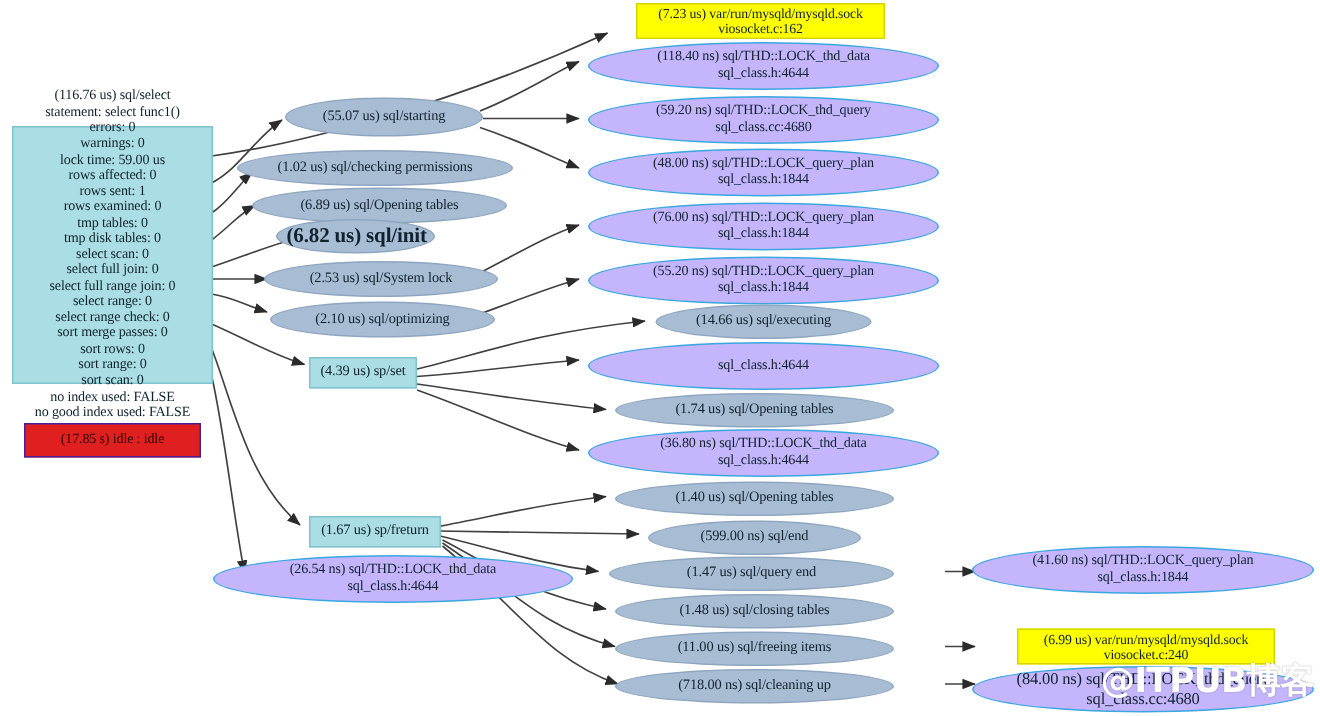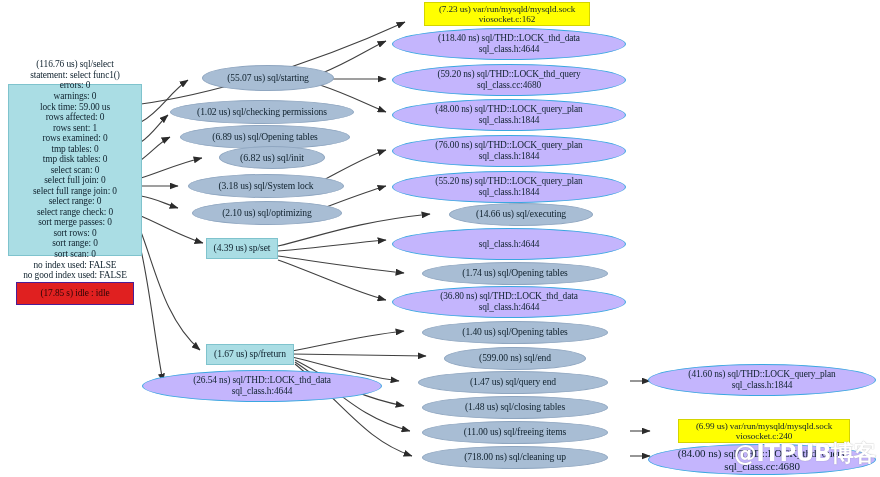--- a/index.html
+++ b/index.html
@@ -47,21 +47,20 @@
   
   .ellipse-blue {
     border-radius: 50%;
     background: #c4b5fd;
     border: 1px solid #3ba7e0;
   }
   .ellipse-gray {
     border-radius: 50%;
     background: #a8bdd4;
     border: 1px solid #8fa6c0;
-    margin-left: 12px;
   }
   .box-cyan {
     background: #aadde4;
     border: 1px solid #7fc3cd;
   }
   .box-yellow {
     background: #ffff00;
     border: 1px solid #d4d400;
   }
   .box-red {
@@ -176,29 +175,29 @@
         <span class="l">(1.02 us) sql/checking permissions</span>
       </div>
   </div>
 
   <div class="node ellipse-gray" style="left:168px; top:125px; width:170px; height:24px; font-size:9.6px;">
     <div class="lines">
         <span class="l">(6.89 us) sql/Opening tables</span>
       </div>
   </div>
 
-  <div class="node ellipse-gray" style="left:207px; top:146px; width:106px; height:23px; font-size:10px;">
+  <div class="node ellipse-gray" style="left:184px; top:146px; width:106px; height:23px; font-size:14px;font-weight:bold;">
     <div class="lines">
         <span class="l">(6.82 us) sql/init</span>
       </div>
   </div>
 
   <div class="node ellipse-gray" style="left:176px; top:174px; width:156px; height:24px; font-size:9.6px;">
     <div class="lines">
-        <span class="l">(3.18 us) sql/System lock</span>
+        <span class="l">(2.53 us) sql/System lock</span>
       </div>
   </div>
 
   <div class="node ellipse-gray" style="left:180px; top:201px; width:150px; height:24px; font-size:9.6px;">
     <div class="lines">
         <span class="l">(2.10 us) sql/optimizing</span>
       </div>
   </div>
 
   <div class="node box-cyan" style="left:206px; top:238px; width:72px; height:21px; font-size:9.6px;">

